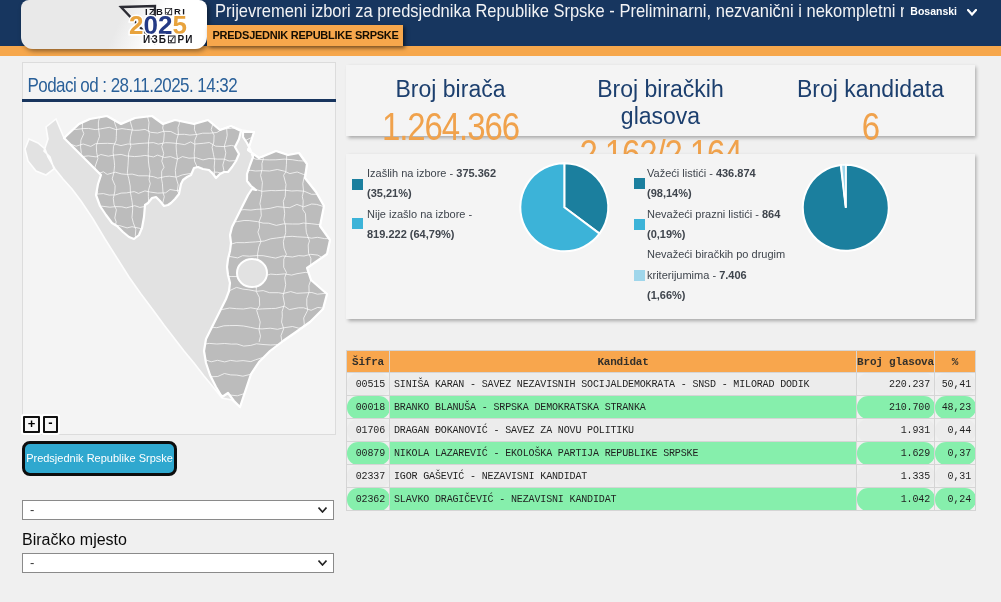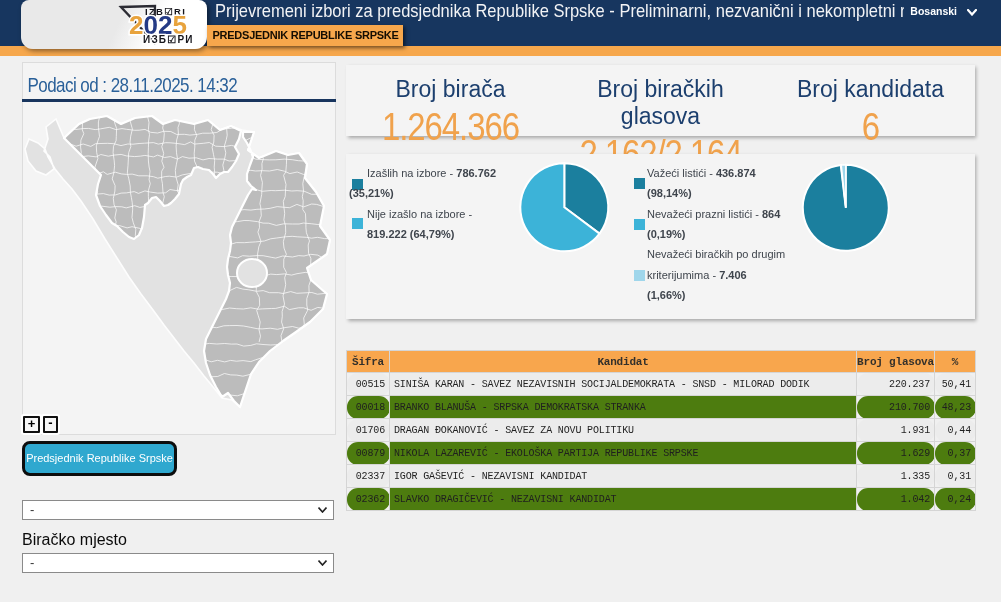--- a/index.html
+++ b/index.html
@@ -31,21 +31,21 @@
 .stat { position:absolute; top:0; width:209px; text-align:center; }
 .stat .lbl { margin-top:11px; font-size:23px; color:#1c3f6e; }
 .stat .val { margin-top:2px; font-size:33px; letter-spacing:-1.1px; color:#f0a24c; transform:scaleY(1.18); transform-origin:50% 0%; }
 #charts { left:346px; top:154px; width:629px; height:165px; }
 .leg { position:absolute; font-size:11px; color:#3f454d; white-space:nowrap; }
 .leg b { font-weight:bold; }
 .sq { position:absolute; width:11px; height:11px; }
 
 #tbl { left:346px; top:350px; border-collapse:collapse; table-layout:fixed; width:629px; font-size:12.5px; color:#1f1f1f;font-family:Liberation Mono, monospace; }
 #tbl th { background:#f8a64d; border:1px solid #d5d5d5; font-size:11px; letter-spacing:-0.2px; color:#33302b; height:22px; font-weight:bold; padding:0; }
-#tbl td { border:1px solid #d5d5d5; height:23px; padding:0 4px; background:#4d7c0f; white-space:nowrap; overflow:hidden; font-size:10px; letter-spacing:-0.15px; }
+#tbl td { border:1px solid #d5d5d5; height:23px; padding:0 4px; background:#86efac; white-space:nowrap; overflow:hidden; font-size:10px; letter-spacing:-0.15px; }
 #tbl tr.odd td { background:#ececec; }
 #tbl td.c { text-align:right;border-radius:11px; }
 #tbl td.name { padding-left:4px; }
 </style></head>
 <body>
 <div id="page">
 <div class="abs" id="hdr"></div>
 <div class="abs" id="strip"></div>
 <div class="abs" id="logobox">
  <svg width="186" height="49" viewBox="0 0 186 49">
@@ -152,22 +152,22 @@
 <div class="abs card" id="charts"></div>
 <svg class="abs" style="left:346px; top:154px;" width="629" height="165" viewBox="346 154 629 165">
   <path d="M564.3 207.3 L564.30 163.30 A44.0 44.0 0 0 1 599.55 233.63 Z" fill="#1b7f9e" stroke="#ffffff" stroke-width="2"></path>
   <path d="M564.3 207.3 L599.55 233.63 A44.0 44.0 0 1 1 564.30 163.30 Z" fill="#3cb3d8" stroke="#ffffff" stroke-width="2"></path>
   <path d="M845.8 207.8 L845.80 164.80 A43.0 43.0 0 1 1 840.79 165.09 Z" fill="#1b7f9e" stroke="#ffffff" stroke-width="2"></path>
   <path d="M845.8 207.8 L840.79 165.09 A43.0 43.0 0 0 1 841.30 165.04 Z" fill="#3cb3d8" stroke="#ffffff" stroke-width="1.4"></path>
   <path d="M845.8 207.8 L841.30 165.04 A43.0 43.0 0 0 1 845.80 164.80 Z" fill="#9fd6eb" stroke="#ffffff" stroke-width="1.4"></path>
 </svg>
 <div class="abs sq" style="left:352px; top:179px; background:#1b7f9e;"></div>
 <div class="abs sq" style="left:352px; top:218px; background:#3cb3d8;"></div>
-<div class="abs leg" style="left:367px; top:167px;">Izašlih na izbore - <b>786.762</b></div>
-<div class="abs leg" style="left:349px; top:187px;"><b>(35,21%)</b></div>
+<div class="abs leg" style="left:367px; top:167px;">Izašlih na izbore - <b>375.362</b></div>
+<div class="abs leg" style="left:367px; top:187px;"><b>(35,21%)</b></div>
 <div class="abs leg" style="left:367px; top:208px;">Nije izašlo na izbore -</div>
 <div class="abs leg" style="left:367px; top:228px;"><b>819.222 (64,79%)</b></div>
 <div class="abs sq" style="left:634px; top:178px; background:#1b7f9e;"></div>
 <div class="abs sq" style="left:634px; top:219px; background:#3cb3d8;"></div>
 <div class="abs sq" style="left:634px; top:270px; background:#9fd6eb;"></div>
 <div class="abs leg" style="left:647px; top:167px;">Važeći listići - <b>436.874</b></div>
 <div class="abs leg" style="left:647px; top:187px;"><b>(98,14%)</b></div>
 <div class="abs leg" style="left:647px; top:208px;">Nevažeći prazni listići - <b>864</b></div>
 <div class="abs leg" style="left:647px; top:228px;"><b>(0,19%)</b></div>
 <div class="abs leg" style="left:647px; top:248px;">Nevažeći biračkih po drugim</div>

